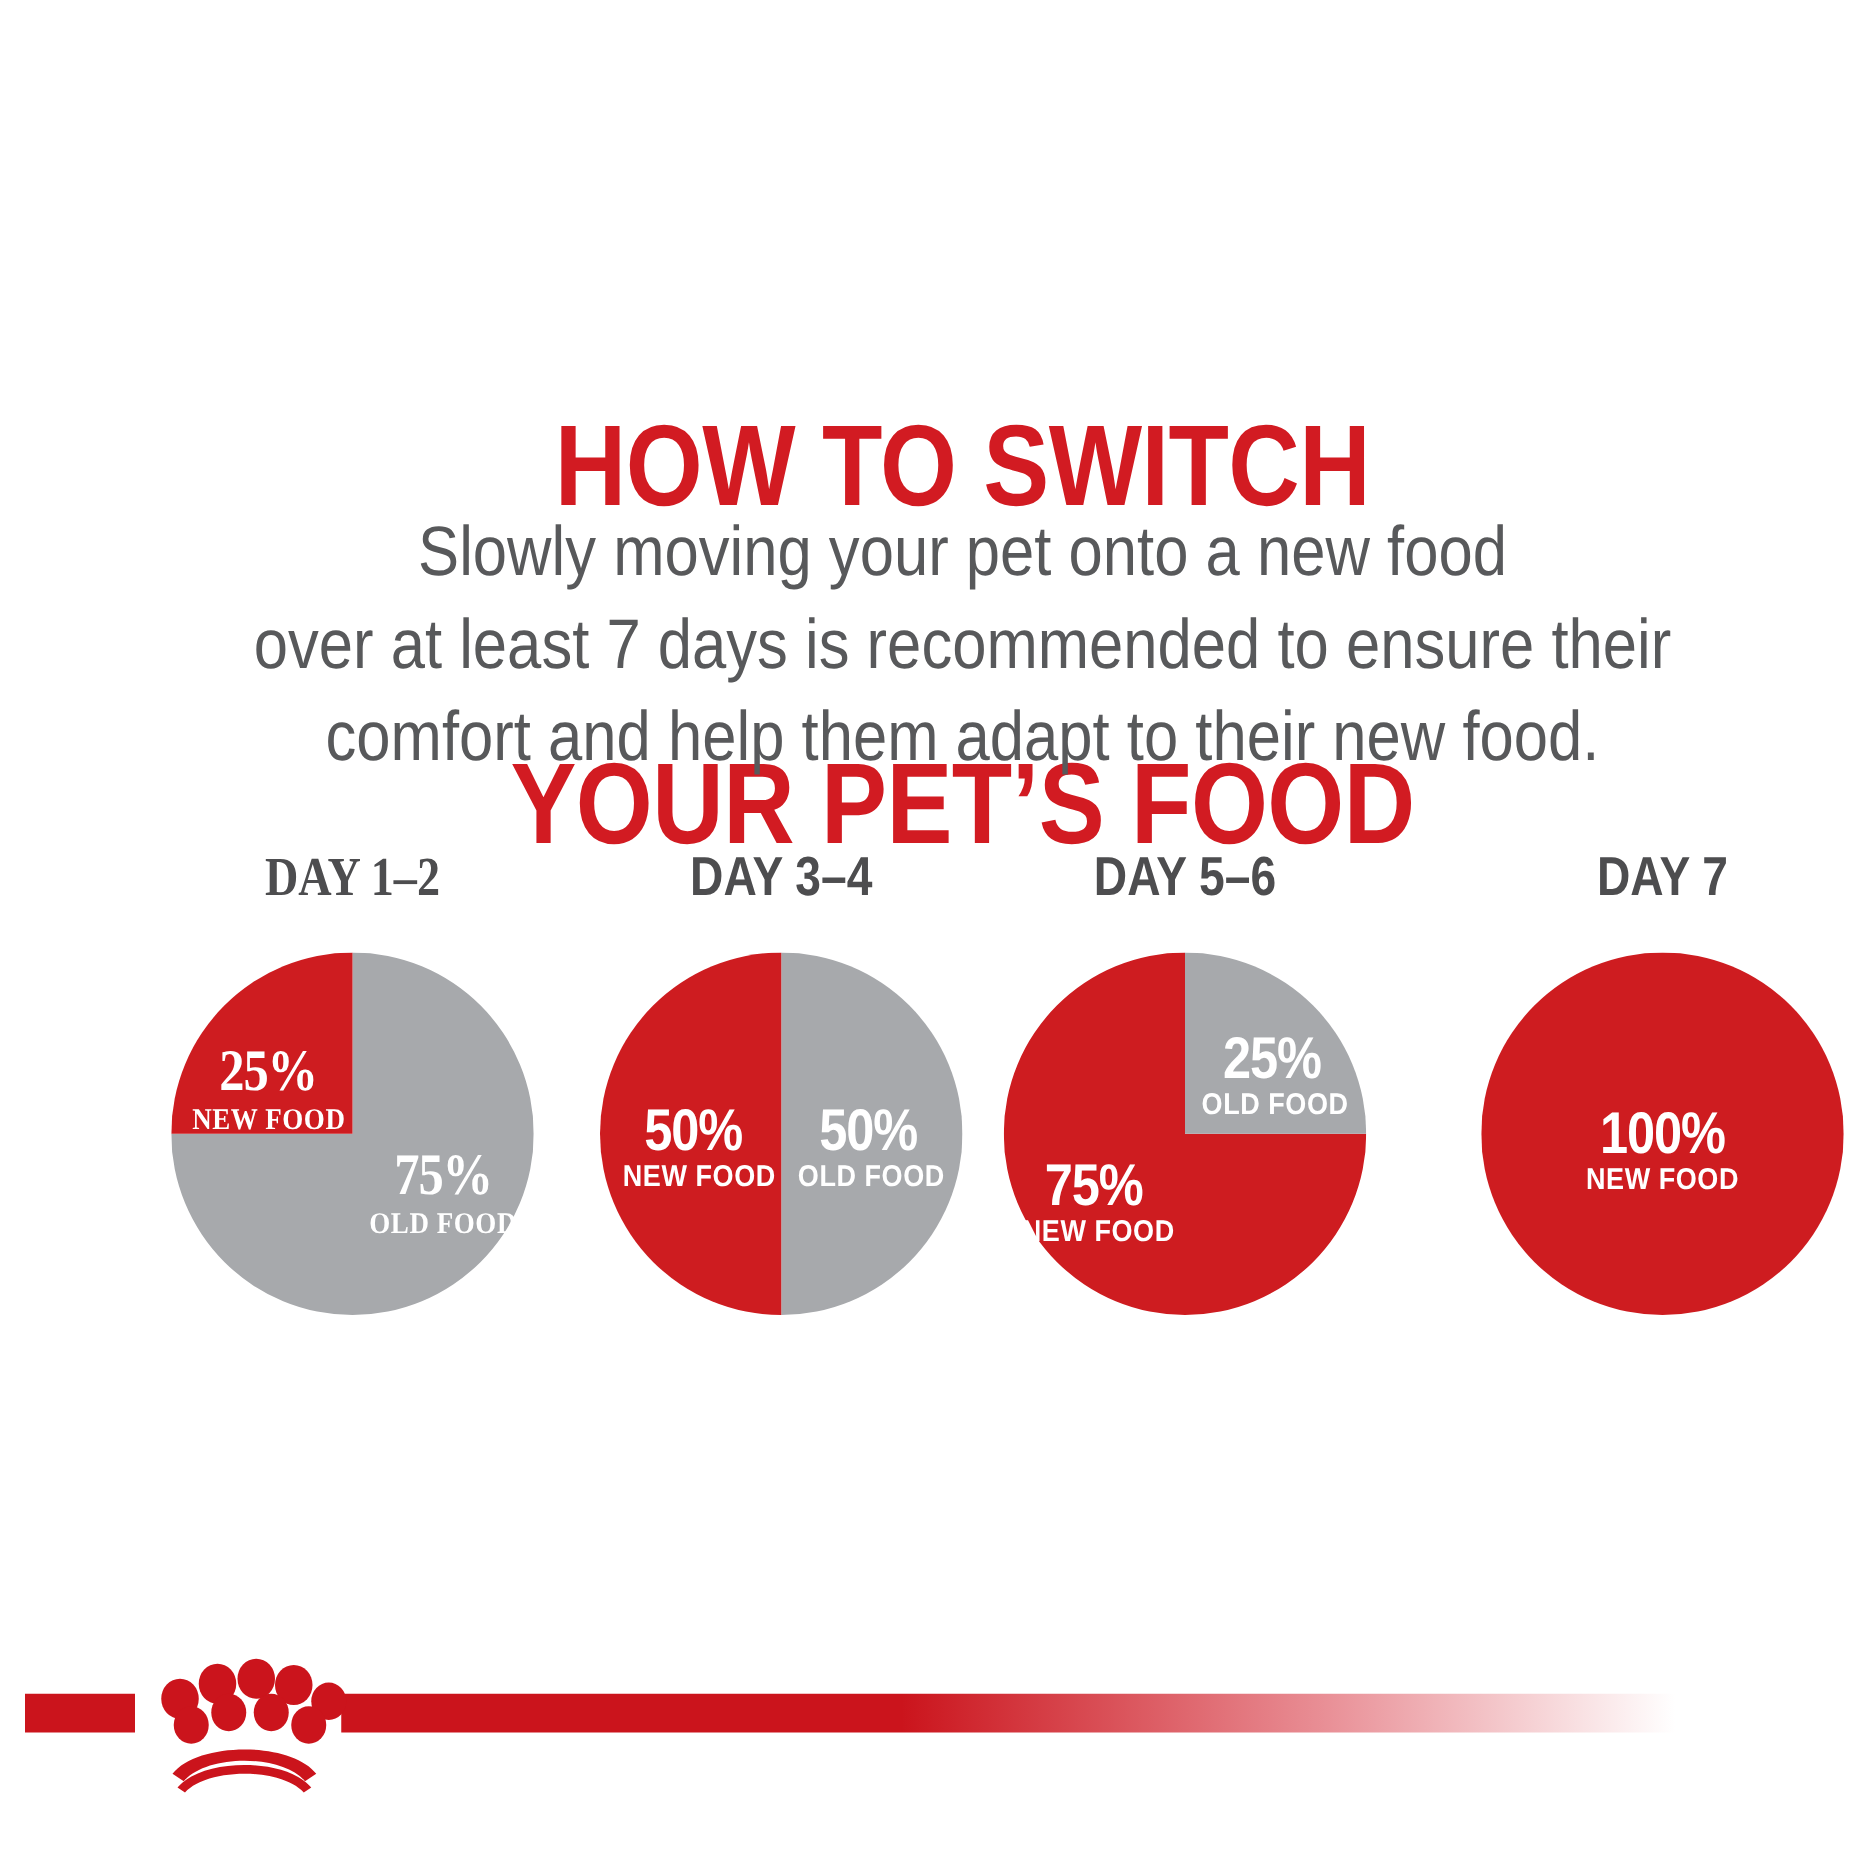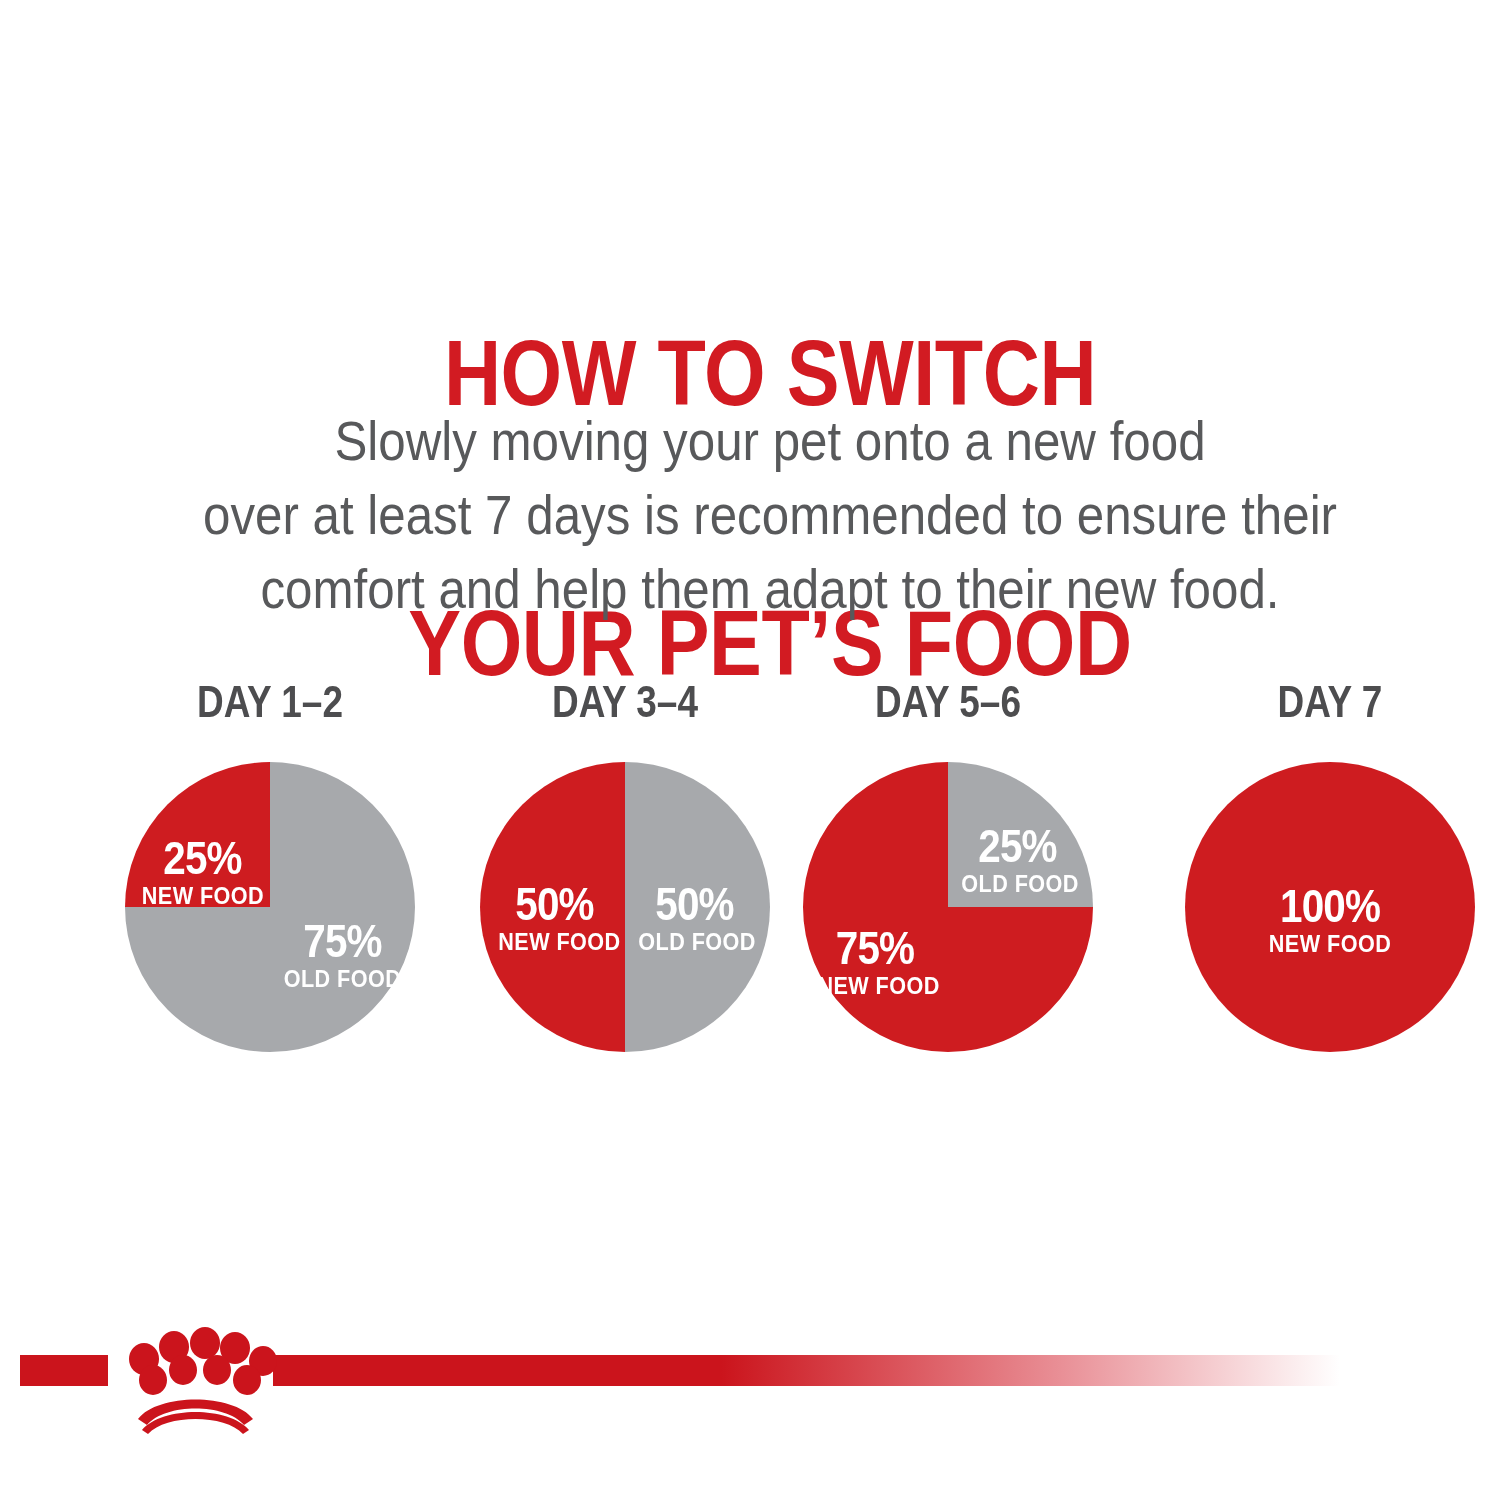--- a/index.html
+++ b/index.html
@@ -41,21 +41,21 @@
   .intro-line{display:block;white-space:pre;}
 
   
   .pie-row{
     position:absolute;left:0;top:680px;width:1500px;height:420px;
   }
   .pie-cell{
     position:absolute;top:0;width:300px;
     text-align:center;
   }
-  .pie-cell.c1{left:100px;}
+  .pie-cell.c1{left:112px;font-family:Liberation Serif, serif;}
   .pie-cell.c2{left:455px;}
   .pie-cell.c3{left:778px;}
   .pie-cell.c4{left:1160px;}
 
   .day-label{
     color:#4d4d4f;
     font-weight:bold;
     font-size:44px;
     letter-spacing:0px;
     line-height:1;

